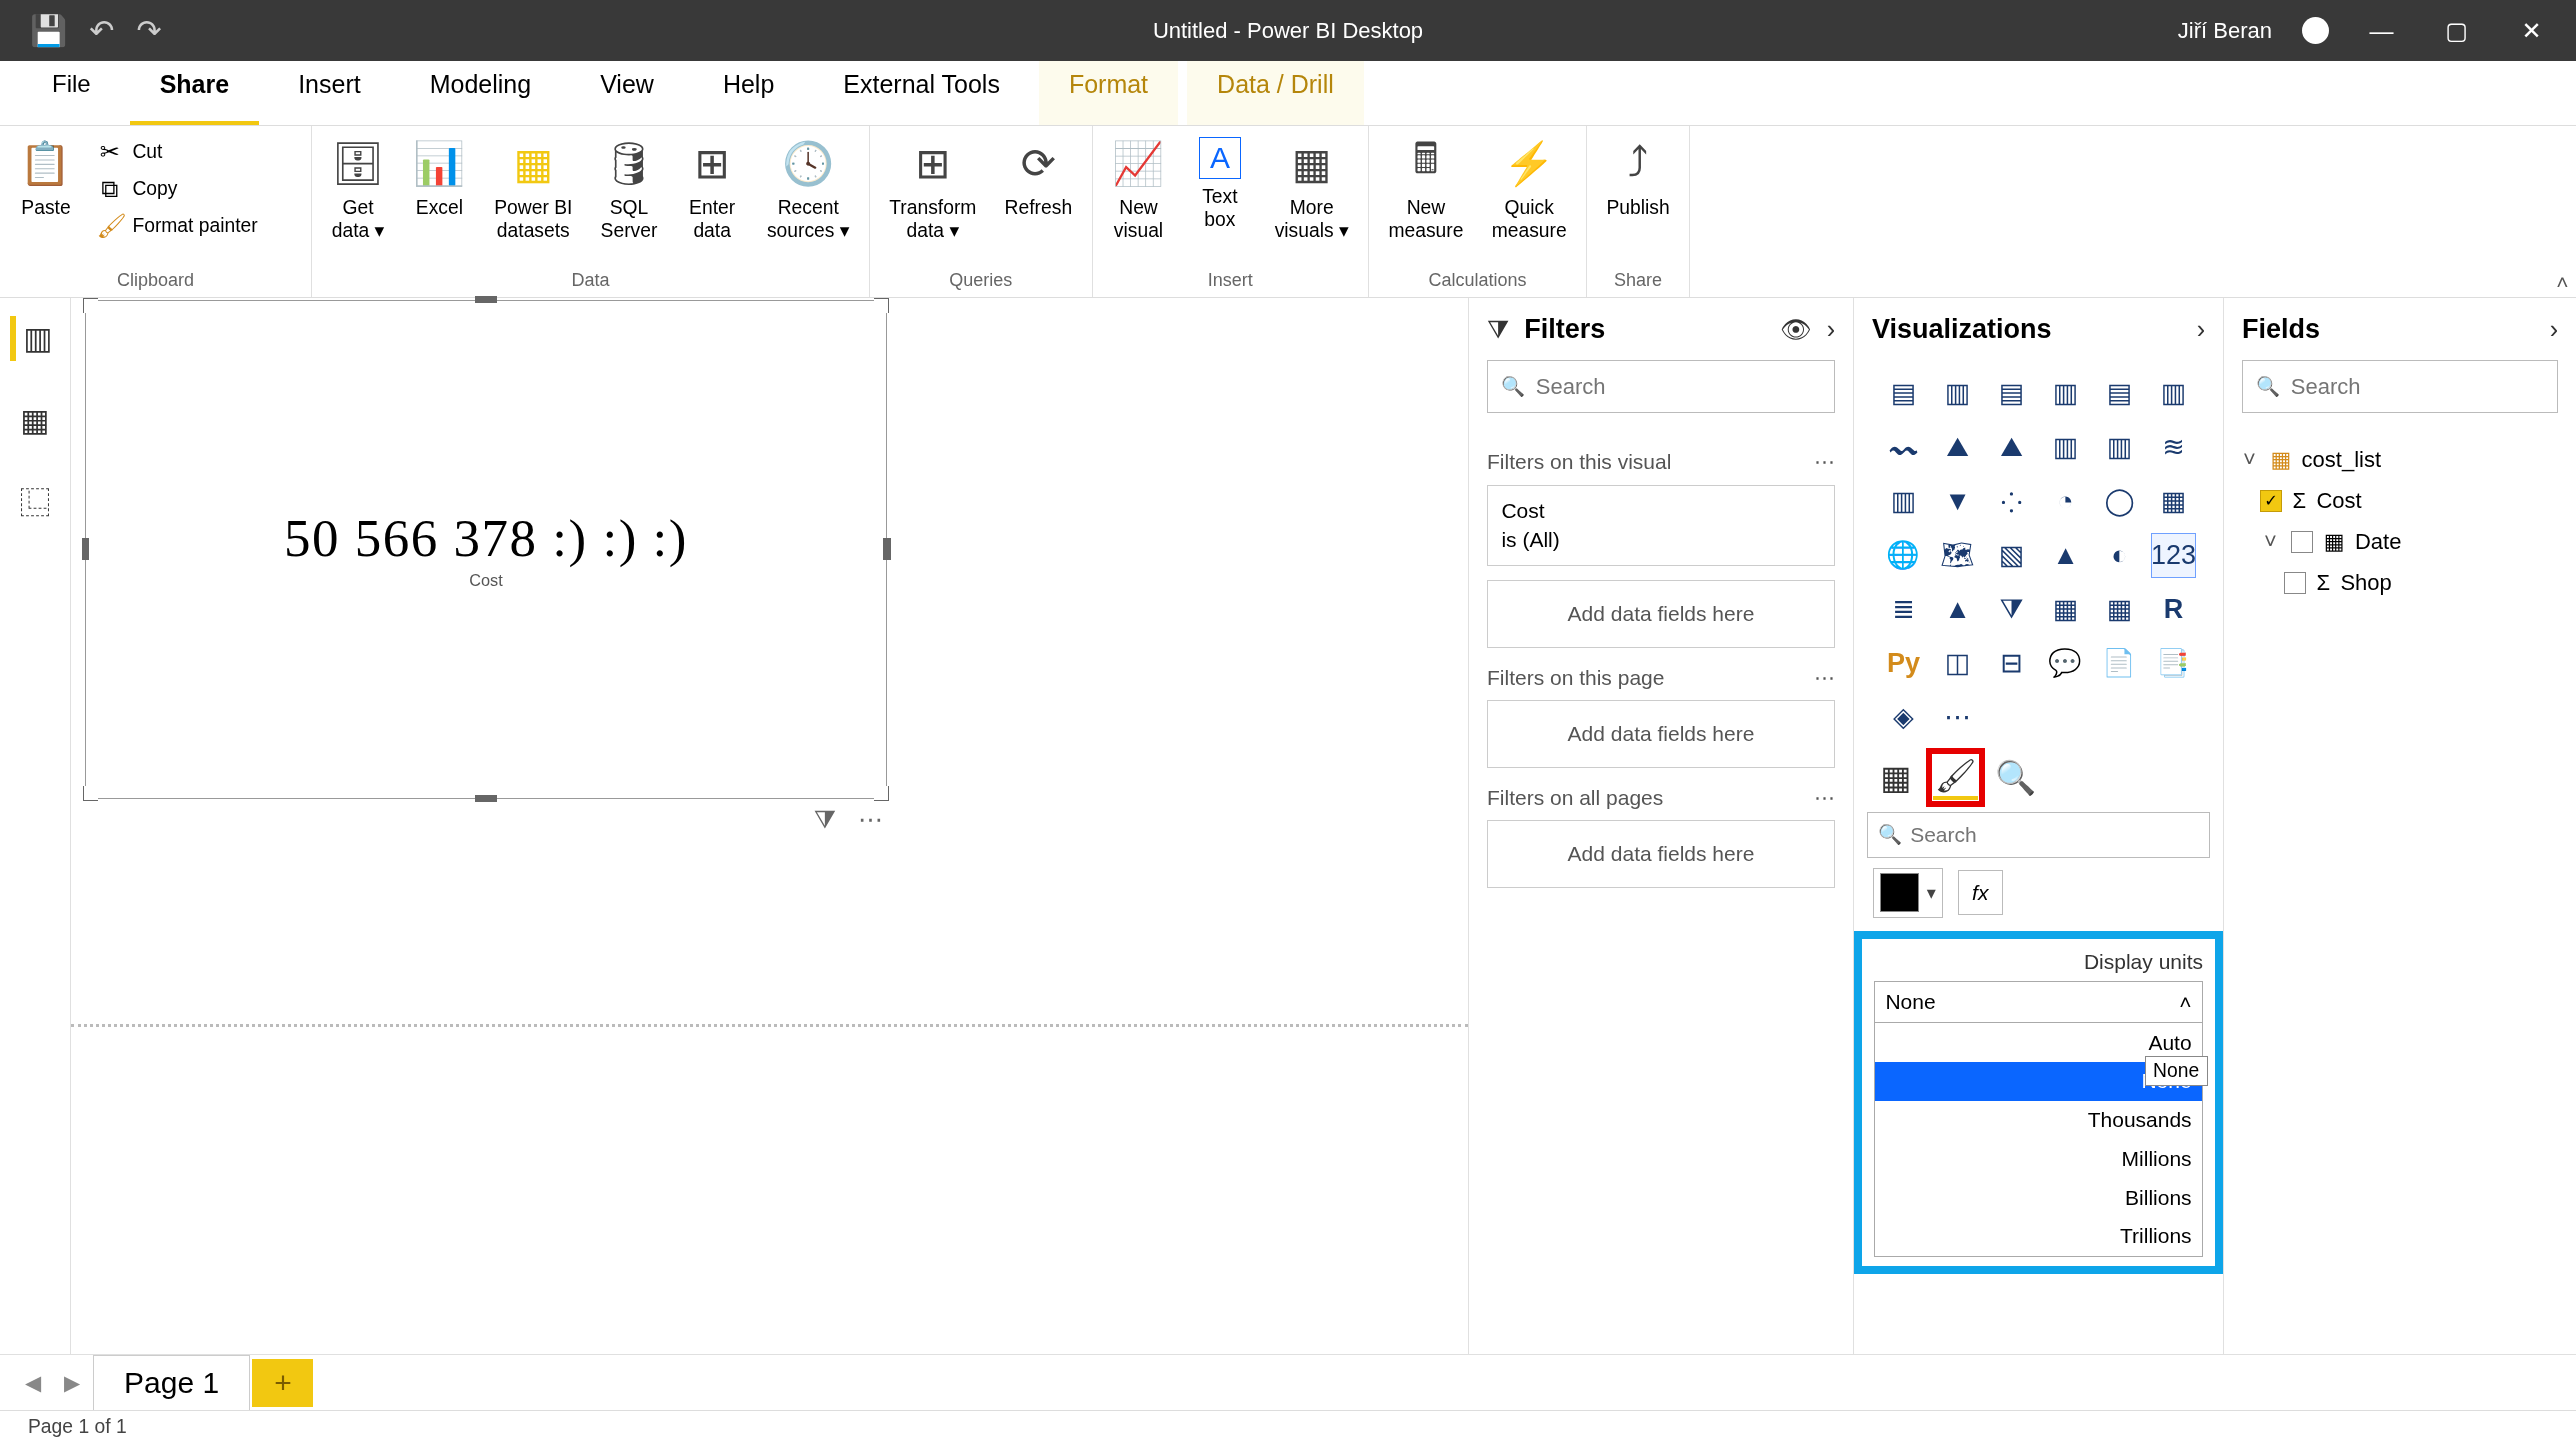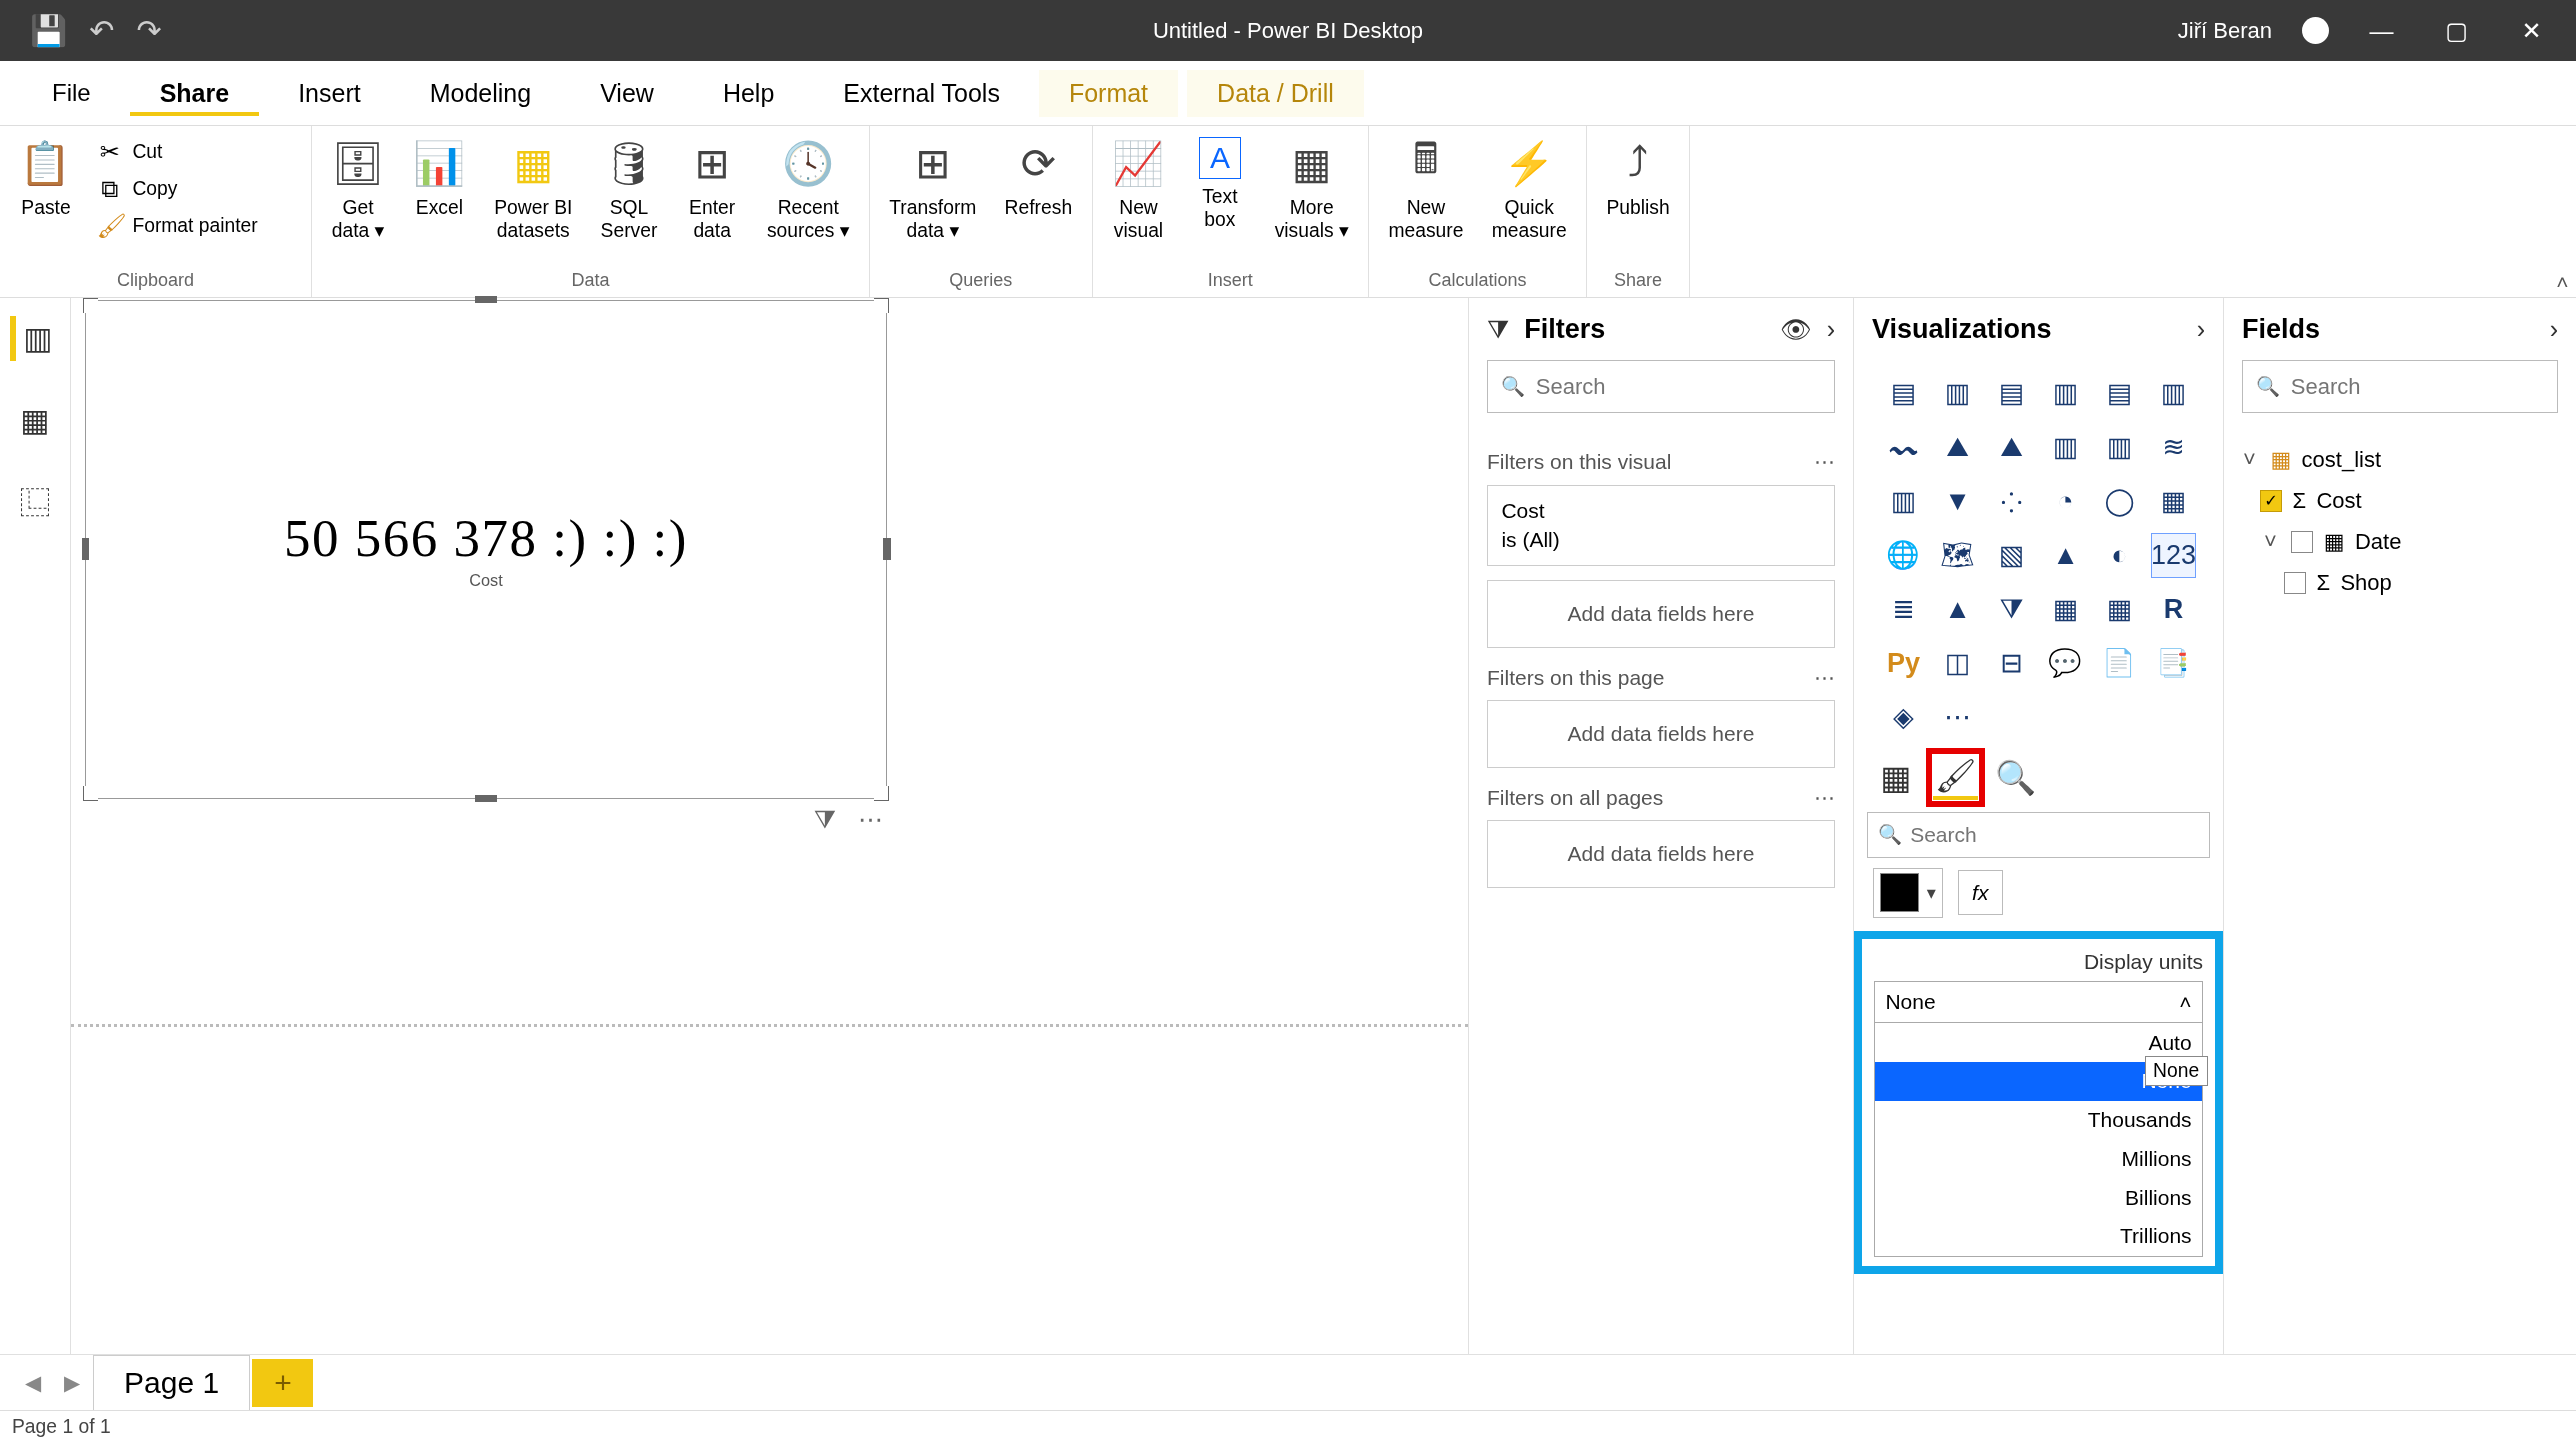--- a/index.html
+++ b/index.html
@@ -8,21 +8,21 @@
 
 .titlebar { background: #393939; height: 61px; display: flex; align-items: center; color: #fff; position: relative; }
 .titlebar .qat { display: flex; gap: 22px; padding-left: 30px; }
 .titlebar .qat span { font-size: 30px; color: #ccc; cursor: pointer; }
 .titlebar .title { position: absolute; left: 50%; transform: translateX(-50%); font-size: 22px; }
 .titlebar .right { margin-left: auto; display: flex; align-items: center; gap: 30px; padding-right: 22px; font-size: 22px; }
 .titlebar .right .wbtn { width: 45px; text-align: center; font-size: 24px; cursor: pointer; }
 .titlebar .avatar { width: 27px; height: 27px; background: #fff; border-radius: 50%; display: inline-block; }
 
 
-.ribbon-tabs { height: 65px; border-bottom: 0.7px solid #ddd; display: flex; align-items: center; background: #fff; padding-left: 22px; gap: 9px; }
+.ribbon-tabs { height: 65px; border-bottom: 0.7px solid #ddd; display: flex; background: #fff; padding-left: 22px; gap: 9px; }
 .ribbon-tabs .tab { padding: 9px 30px; font-size: 25px; cursor: pointer; }
 .ribbon-tabs .tab.active { font-weight: 600; border-bottom: 4.5px solid #f2c811; padding-bottom: 4.5px; }
 .ribbon-tabs .tab.contextual { color: #b5860b; background: #fdfbed; }
 .ribbon-tabs .tab.file { font-size: 24px; }
 
 
 .ribbon { height: 172px; border-bottom: 0.7px solid #ddd; display: flex; align-items: stretch; background: #fff; position: relative; }
 .ribbon-group { border-right: 0.7px solid #e0e0e0; display: flex; flex-direction: column; padding: 4.5px 9px 0; }
 .ribbon-group .items { display: flex; align-items: flex-start; flex: 1; gap: 7.4px; }
 .ribbon-group .label { text-align: center; font-size: 18px; color: #666; padding: 3px 0 6px; }
@@ -103,21 +103,21 @@
 .fld-check { width: 22px; height: 22px; border: 1.5px solid #888; display: inline-flex; align-items:center; justify-content:center; font-size: 16.3px; }
 .fld-check.checked { background: #f2c811; border-color: #c59b08; color: #000; }
 
 
 .page-tabs { height: 56px; border-top: 0.7px solid #e0e0e0; display: flex; align-items: center; padding-left: 15px; gap: 3px; }
 .page-tabs .navbtn { width: 36px; height: 36px; font-size: 21px; color: #888; display:flex;align-items:center;justify-content:center; cursor: pointer; }
 .page-tab { border: 0.7px solid #ccc; border-bottom: none; padding: 10.4px 30px; font-size: 30px; background: #fff; cursor: pointer; }
 .page-add { width: 61px; height: 48px; background: #f2c811; display:flex;align-items:center;justify-content:center; font-size: 30px; color: #7a5c00; cursor: pointer; margin-left: -0.7px; }
 
 
-.statusbar { height: 33px; border-top: 0.7px solid #ddd; display: flex; align-items: center; padding: 0 12px; font-size: 19.3px; color: #444; }
+.statusbar { height: 33px; border-top: 0.7px solid #ddd; display: flex; align-items: center; padding: 0 28px; font-size: 19.3px; color: #444; }
 </style>
 </head>
 <body>
 
 <div class="titlebar">
   <div class="qat">
     <span>💾</span>
     <span>↶</span>
     <span>↷</span>
   </div>

